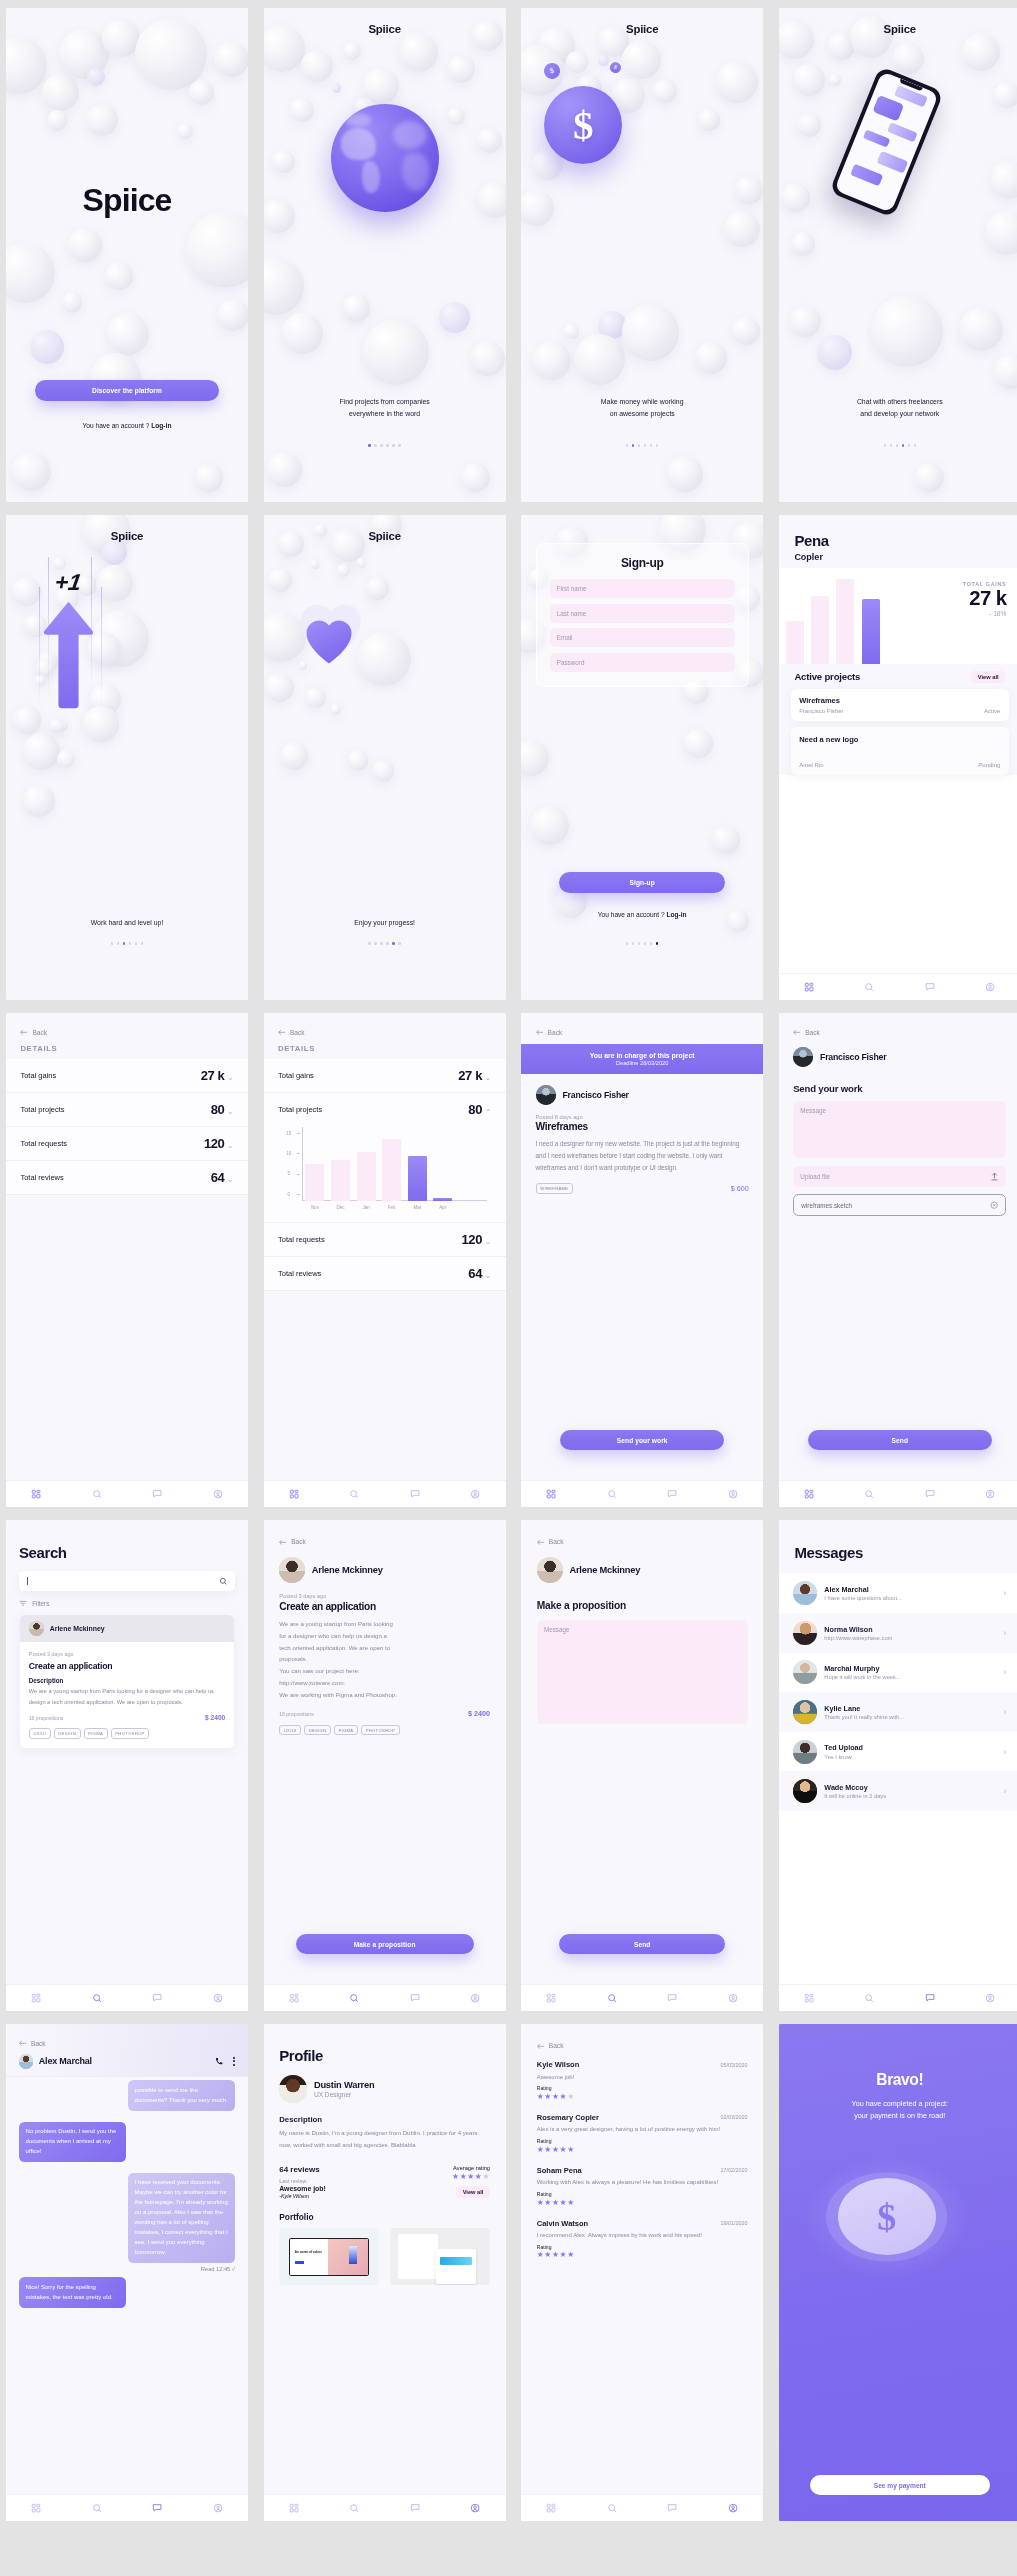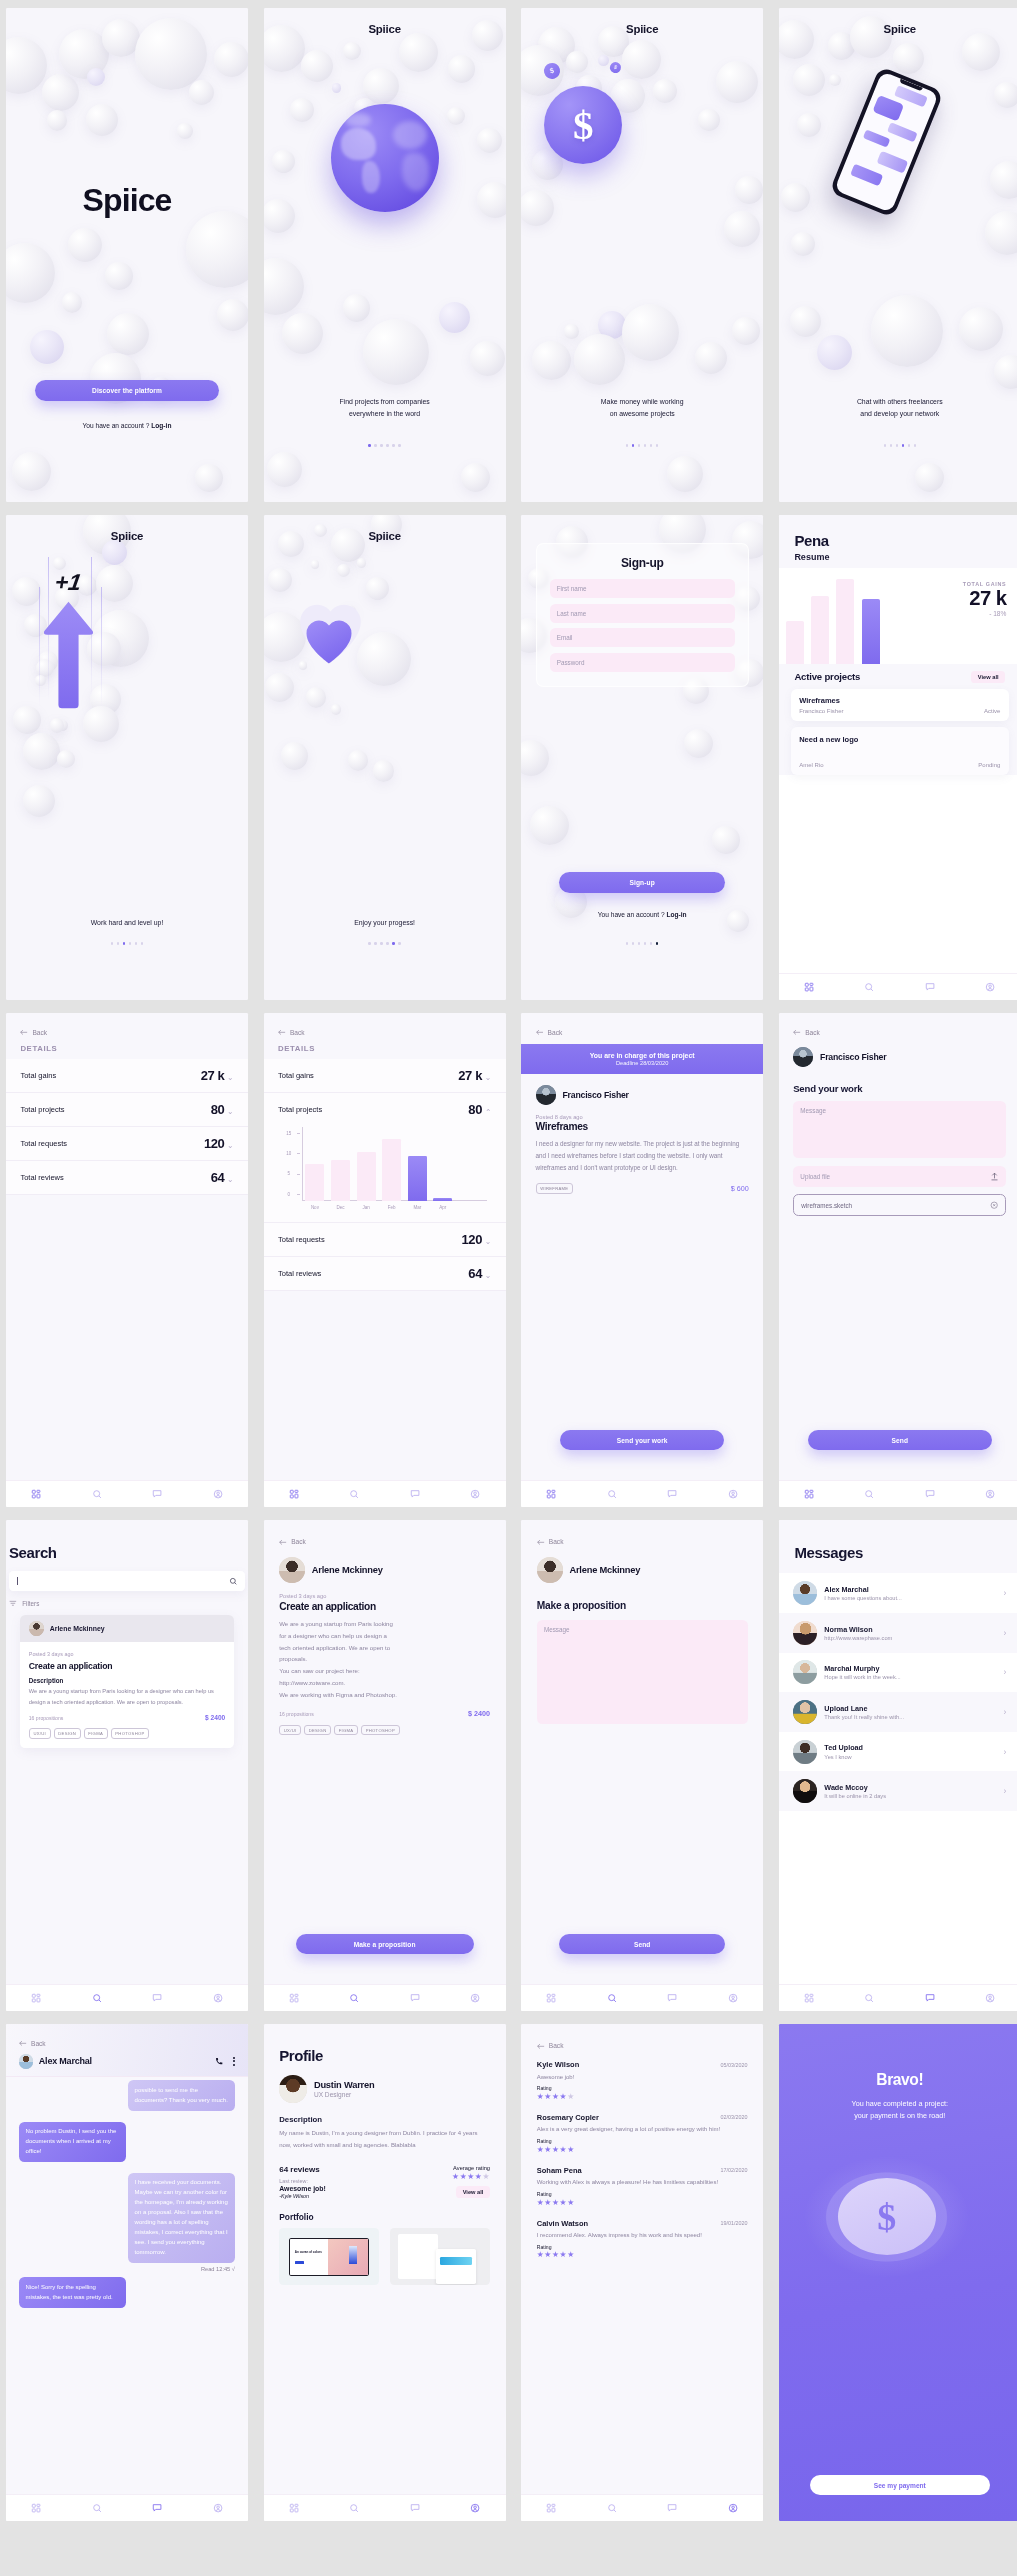--- a/index.html
+++ b/index.html
@@ -442,21 +442,21 @@
         <span class="dot"></span>
         <span class="dot"></span>
         <span class="dot"></span>
         <span class="dot dark"></span>
     </div>
   </div>
 
   <div class="screen r2" style="background:#fff">
     <div style="padding:17px 15.6px 6px;background:#f8f7fc">
       <div class="h1">Pena</div>
-      <div style="font-size:9px;font-weight:700;color:#1a1834;margin-top:2.4px">Resume</div>
+      <div style="font-size:9px;font-weight:700;color:#1a1834;margin-top:2.4px">Copler</div>
     </div>
 
     <div style="background:#fff;padding:8.4px 15.6px 0;height:96px;position:relative">
       <div style="position:absolute;left:7.2px;bottom:0;display:flex;align-items:flex-end;gap:7.2px;height:87px">
         <span style="width:18px;height:43px;background:#fbeaf7;border-radius:1.8px 1.8px 0 0"></span>
         <span style="width:18px;height:68px;background:#fbeaf7;border-radius:1.8px 1.8px 0 0"></span>
         <span style="width:18px;height:85px;background:#fbeaf7;border-radius:1.8px 1.8px 0 0"></span>
         <span style="width:18px;height:65px;background:linear-gradient(180deg,#9b8af6,#7f6bee);border-radius:1.8px 1.8px 0 0"></span>
       </div>
       <div style="position:absolute;right:14.4px;top:13px;text-align:right">
@@ -792,21 +792,21 @@
           <svg viewBox="0 0 24 24" fill="none" stroke="#b9aef0" stroke-width="2">
             <circle cx="12" cy="12" r="9"></circle>
             <circle cx="12" cy="10" r="3"></circle>
             <path d="M6.5 19a6 6 0 0 1 11 0"></path>
           </svg>
         </span>
     </div>
   </div>
 
   <div class="screen r4" style="background:#f8f7fc">
-    <div style="padding:24px 3px 0">
+    <div style="padding:24px 13px 0">
       <div class="h1">Search</div>
       <div class="row-between" style="margin-top:9.6px;background:#fff;border-radius:4.2px;padding:6px 7.8px;box-shadow:0 3.6px 9.6px rgba(130,120,170,.09)">
         <span style="font-size:6.3px;color:#b7aec6;border-left:0.8px solid #5a5370;padding-left:0.6px;height:7.8px"></span>
         <svg width="8.4" height="8.4" viewBox="0 0 24 24" fill="none" stroke="#33304a" stroke-width="2">
             <circle cx="11" cy="11" r="7"></circle>
             <line x1="16" y1="16" x2="21" y2="21"></line>
           </svg>
       </div>
       <div style="display:flex;align-items:center;gap:5.4px;margin-top:8.4px">
         <svg width="7.8" height="6.6" viewBox="0 0 24 20" fill="none" stroke="#8d8499" stroke-width="2">
@@ -1033,21 +1033,21 @@
           </span>
         </span>
         <span class="chev" style="font-size:8.4px">›</span>
       </div>
       <div class="row-between" style="background:#f8f7fc;padding:7.8px 14.4px">
         <span style="display:flex;align-items:center;gap:7.2px">
           <span class="avatar" style="width:24px;height:24px;background:linear-gradient(160deg,#5b7e8f,#2d4a59)">
             <i style="background:radial-gradient(circle at 50% 32%, #e0c3a6 0 26%, transparent 27%),linear-gradient(180deg,#4c7184 0 56%,#d9b52d 57%)"></i>
             </span>
           <span>
-            <span style="display:block;font-size:7.2px;font-weight:700;color:#16152e">Upload Lane</span>
+            <span style="display:block;font-size:7.2px;font-weight:700;color:#16152e">Kylie Lane</span>
             <span style="display:block;font-size:5.7px;color:#9b93ab;margin-top:1.2px">Thank you! It really shine with...</span>
           </span>
         </span>
         <span class="chev" style="font-size:8.4px">›</span>
       </div>
       <div class="row-between" style="background:#fff;padding:7.8px 14.4px">
         <span style="display:flex;align-items:center;gap:7.2px">
           <span class="avatar" style="width:24px;height:24px;background:linear-gradient(160deg,#cfd5d8,#7d8a90)">
             <i style="background:radial-gradient(circle at 50% 33%, #3d2d25 0 25%, transparent 26%),linear-gradient(180deg,#c9d1d5 0 52%,#6f7c84 53%)"></i>
             </span>

